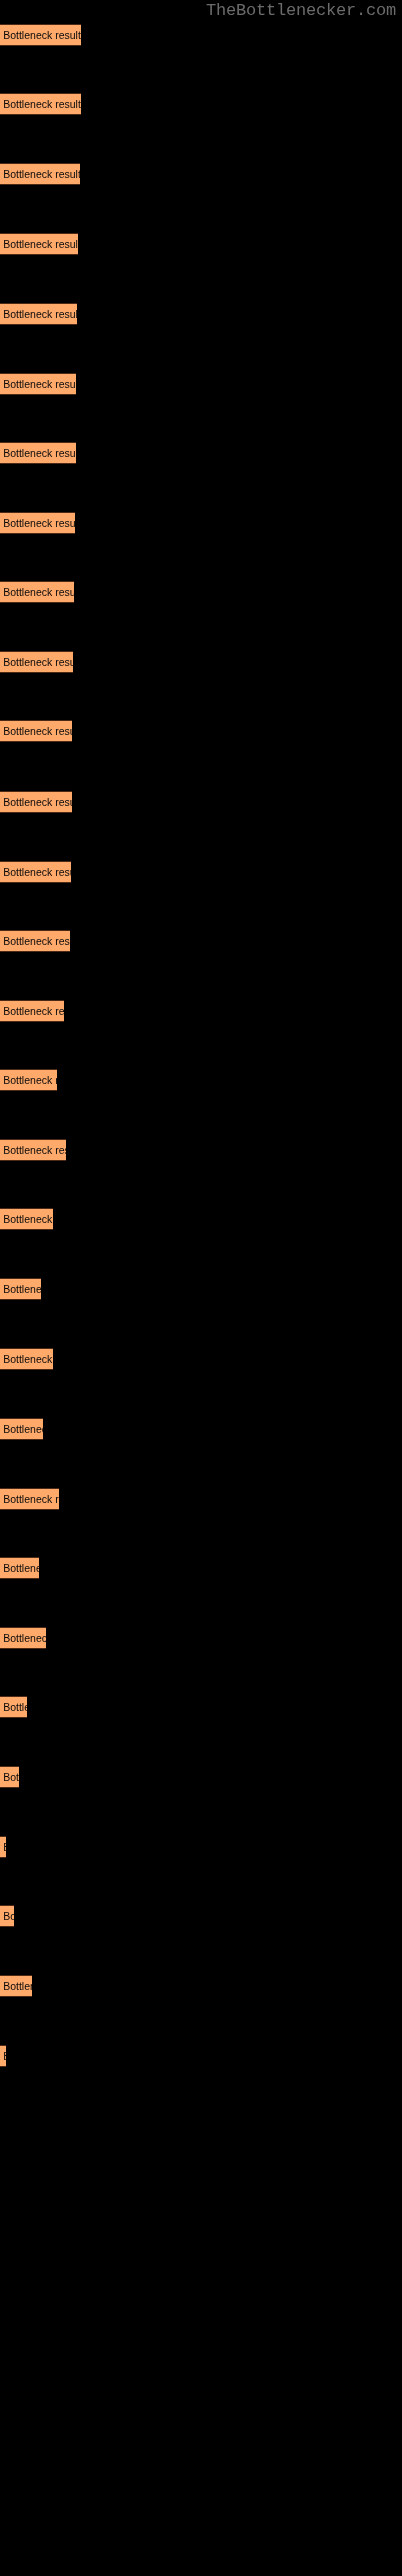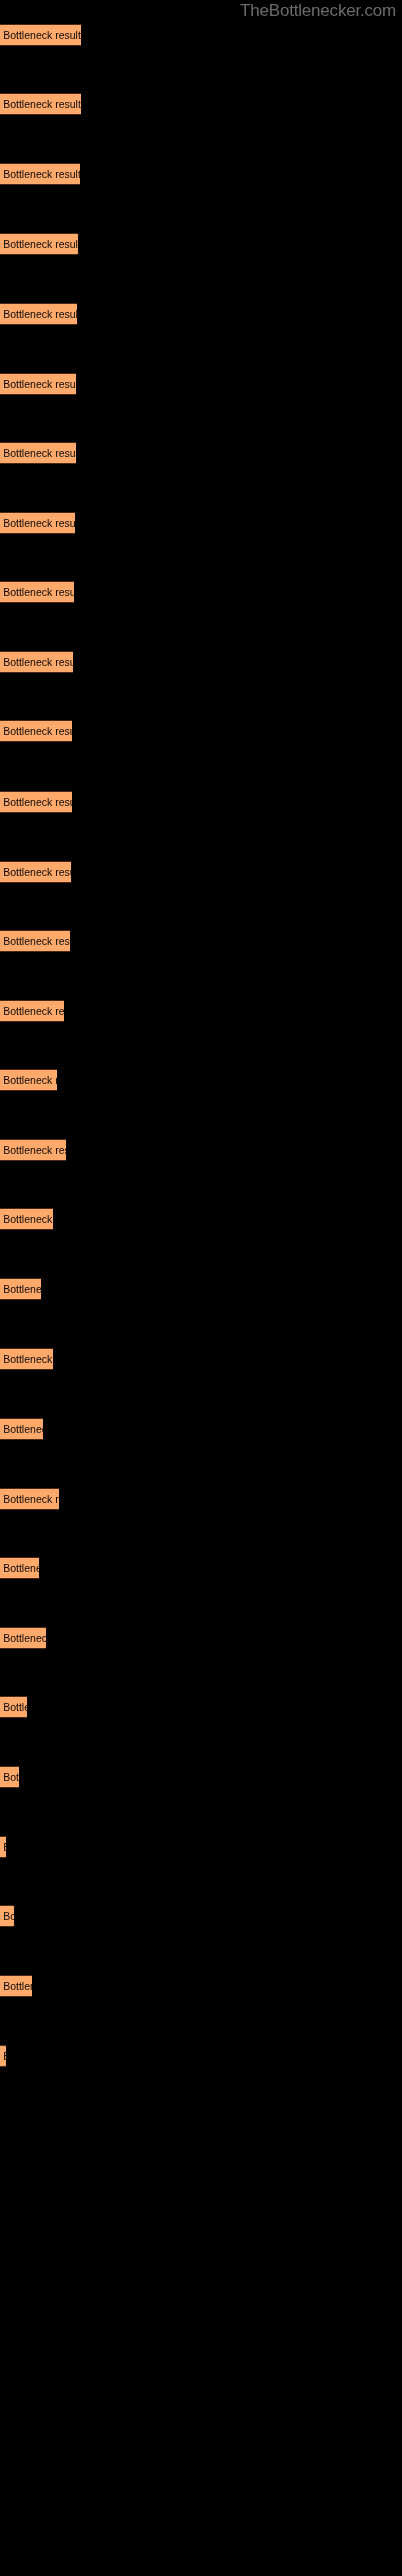--- a/index.html
+++ b/index.html
@@ -15,21 +15,21 @@
     overflow: hidden;
     font-family: "Liberation Sans", sans-serif;
   }
   #site-title {
     position: absolute;
     top: 0px;
     left: 0px;
     width: 396px;
     text-align: right;
     color: #6b6b6b;
-    font-family: Liberation Sans, sans-serif;
+    font-family: Liberation Mono, monospace;
     font-size: 17px;
     line-height: 21px;
     letter-spacing: -0.2px;
     white-space: nowrap;
   }
   #plot {
     position: absolute;
     top: 0;
     left: 0;
     width: 403px;

